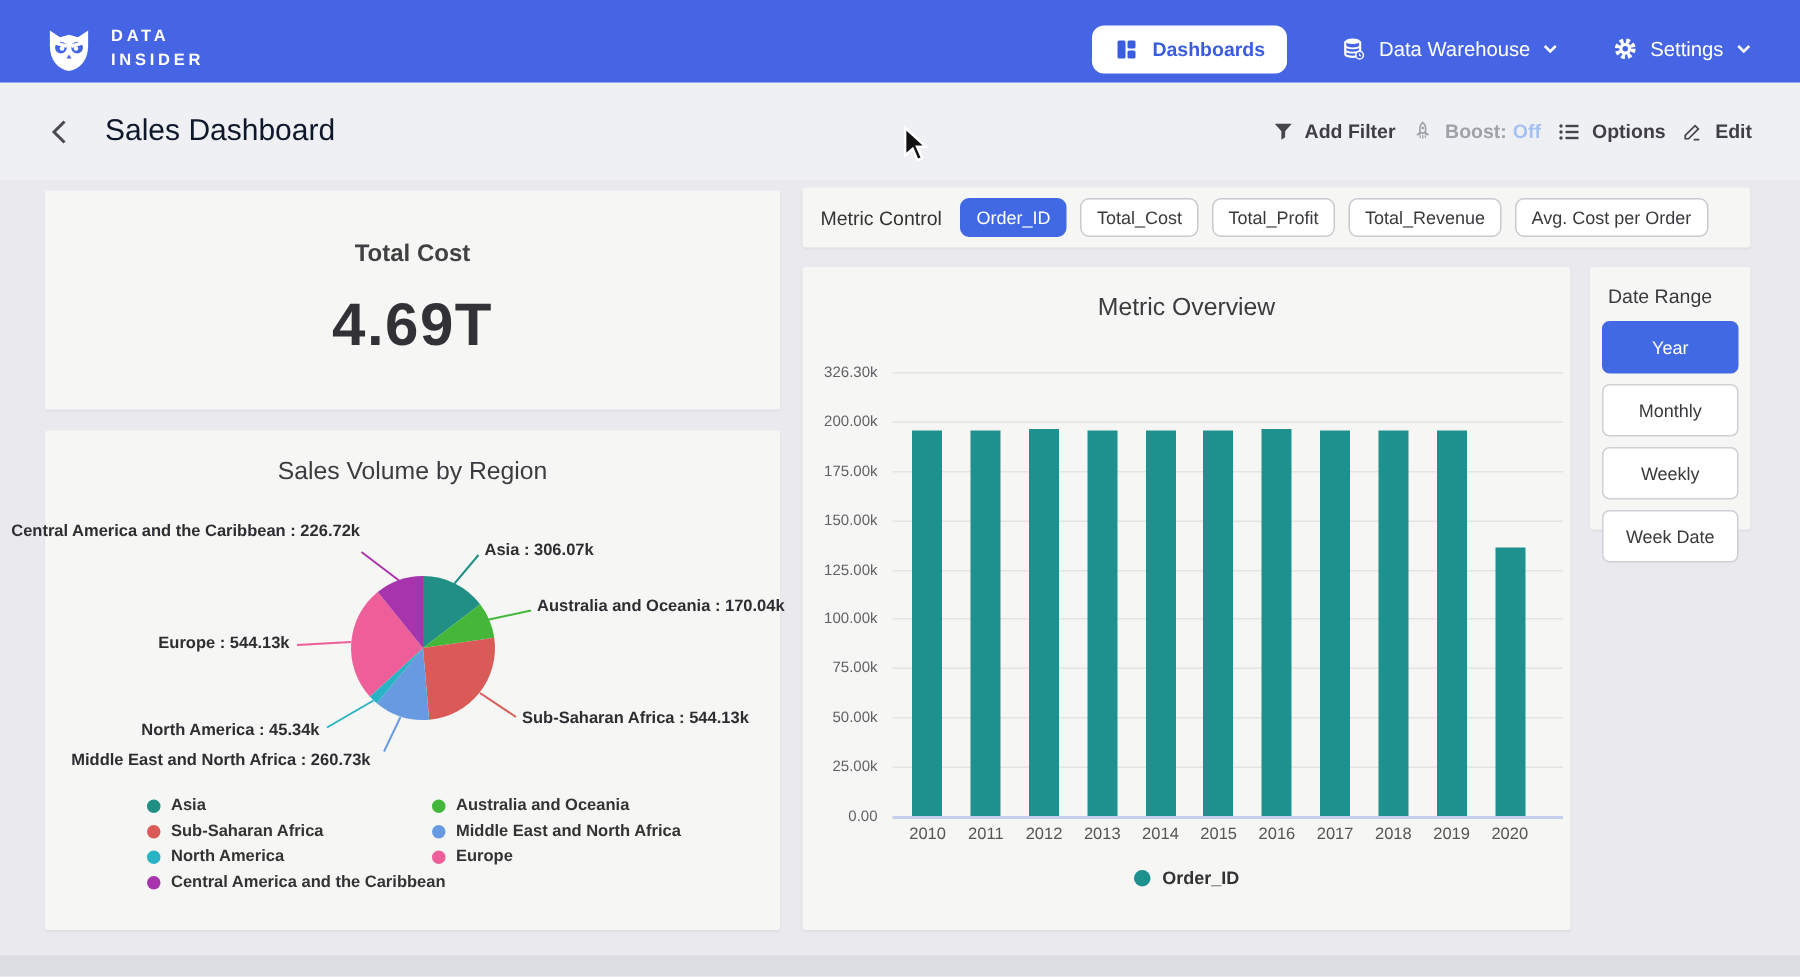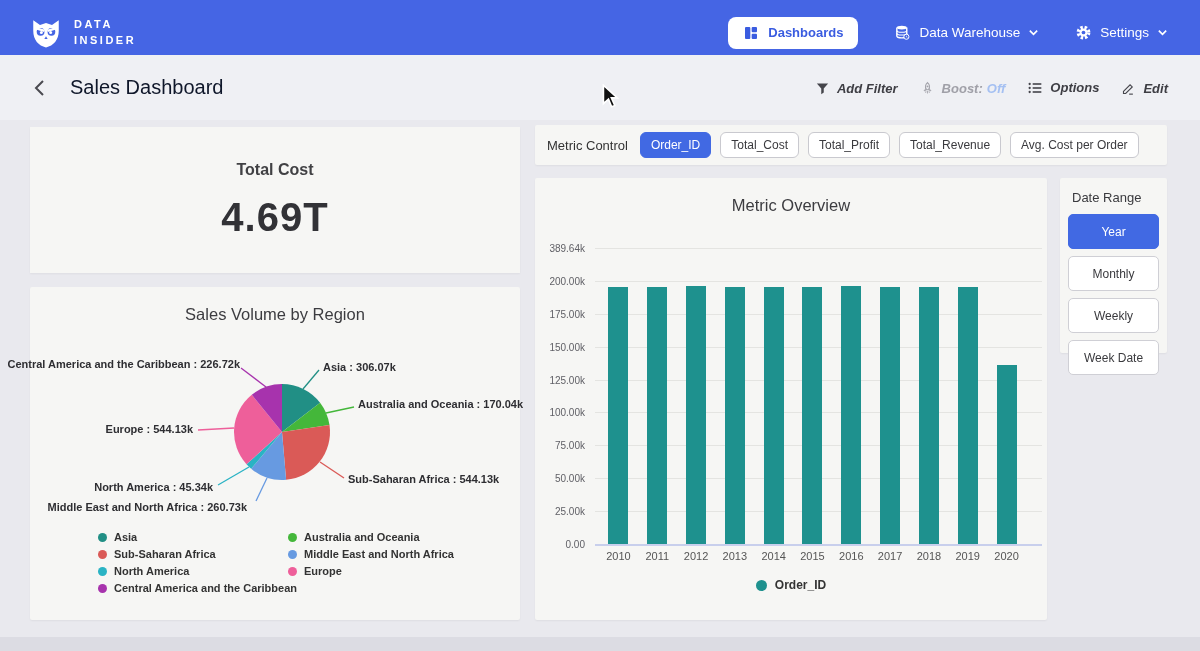--- a/index.html
+++ b/index.html
@@ -17,21 +17,21 @@
   .pill { background:#fff; color:#3a5ce0; border:none; border-radius:8px;
           padding:8px 15px; font-size:13px; font-weight:700;
           display:flex; gap:9px; align-items:center; cursor:pointer; font-family:inherit; }
   .nav-item { color:#fff; font-size:13.5px; font-weight:500; display:flex; gap:8px;
               align-items:center; cursor:pointer; }
 
   
   .header { position:absolute; top:55px; left:0; width:1200px; height:65px;
             background:#eff0f4; display:flex; align-items:center; padding:0 32px; }
   .page-title { font-size:20px; color:#0f172a; margin-left:22px; font-weight:500; }
-  .header-right { margin-left:auto; display:flex; gap:22px; align-items:flex-end;font-style:italic; }
+  .header-right { margin-left:auto; display:flex; gap:11px; align-items:flex-start; }
   .h-item { display:flex; gap:7px; align-items:center; font-size:13px;
             font-weight:600; color:#3e3e44; cursor:pointer; }
   .boost-label { color:#a0a0a8; }
   .boost-value { color:#a5c0f2; }
 
   .card { position:absolute; background:#f6f6f4; border-radius:2px;
           box-shadow:0 1px 2px rgba(0,0,0,0.05); }
 
   
   .kpi-row { position:absolute; left:30px; top:127px; width:490px; height:146px;
@@ -225,21 +225,21 @@
         <path d="M252,145 L221.8,107.7 A48,48 0 0 1 252.0,97.0 Z" fill="#a733ad"></path>
         <path d="M236,100 L211,81" stroke="#a733ad" stroke-width="1.3" fill="none"></path>
       </svg>
     <div id="pie-labels">
         <div class="pie-label" style="left: 293px; top: 74px;">Asia : 306.07k</div>
         <div class="pie-label" style="left: 328px; top: 111px;">Australia and Oceania : 170.04k</div>
         <div class="pie-label" style="left: 318px; top: 186px;">Sub-Saharan Africa : 544.13k</div>
         <div class="pie-label" style="right: 273px; top: 214px;">Middle East and North Africa : 260.73k</div>
         <div class="pie-label" style="right: 307px; top: 194px;">North America : 45.34k</div>
         <div class="pie-label" style="right: 327px; top: 136px;">Europe : 544.13k</div>
-        <div class="pie-label" style="right: 280px; top: 71px;">Central America and the Caribbean : 226.72k</div>
+        <div class="pie-label" style="right: 280px; top: 61px;">Central America and the Caribbean : 226.72k</div>
       </div>
     <div class="pie-legend" id="pie-legend">
         <div class="legend-item">
           <span class="legend-dot" style="background: rgb(33, 143, 133);"></span>
           <span>Asia</span>
         </div>
         <div class="legend-item">
           <span class="legend-dot" style="background: rgb(68, 183, 58);"></span>
           <span>Australia and Oceania</span>
         </div>
@@ -264,21 +264,21 @@
           <span>Central America and the Caribbean</span>
         </div>
       </div>
   </div>
 
   <div class="card bar-card">
     <div class="chart-title">Metric Overview</div>
     <div class="plot" id="bar-plot">
       <div id="gridlines">
           <div class="gridline" style="top: 0px;"></div>
-          <div class="ytick" style="top: -5px;">389.64k</div>
+          <div class="ytick" style="top: -5px;">326.30k</div>
           <div class="gridline" style="top: 32.9px;"></div>
           <div class="ytick" style="top: 27.9px;">200.00k</div>
           <div class="gridline" style="top: 65.8px;"></div>
           <div class="ytick" style="top: 60.8px;">175.00k</div>
           <div class="gridline" style="top: 98.7px;"></div>
           <div class="ytick" style="top: 93.7px;">150.00k</div>
           <div class="gridline" style="top: 131.6px;"></div>
           <div class="ytick" style="top: 126.6px;">125.00k</div>
           <div class="gridline" style="top: 164.4px;"></div>
           <div class="ytick" style="top: 159.4px;">100.00k</div>

